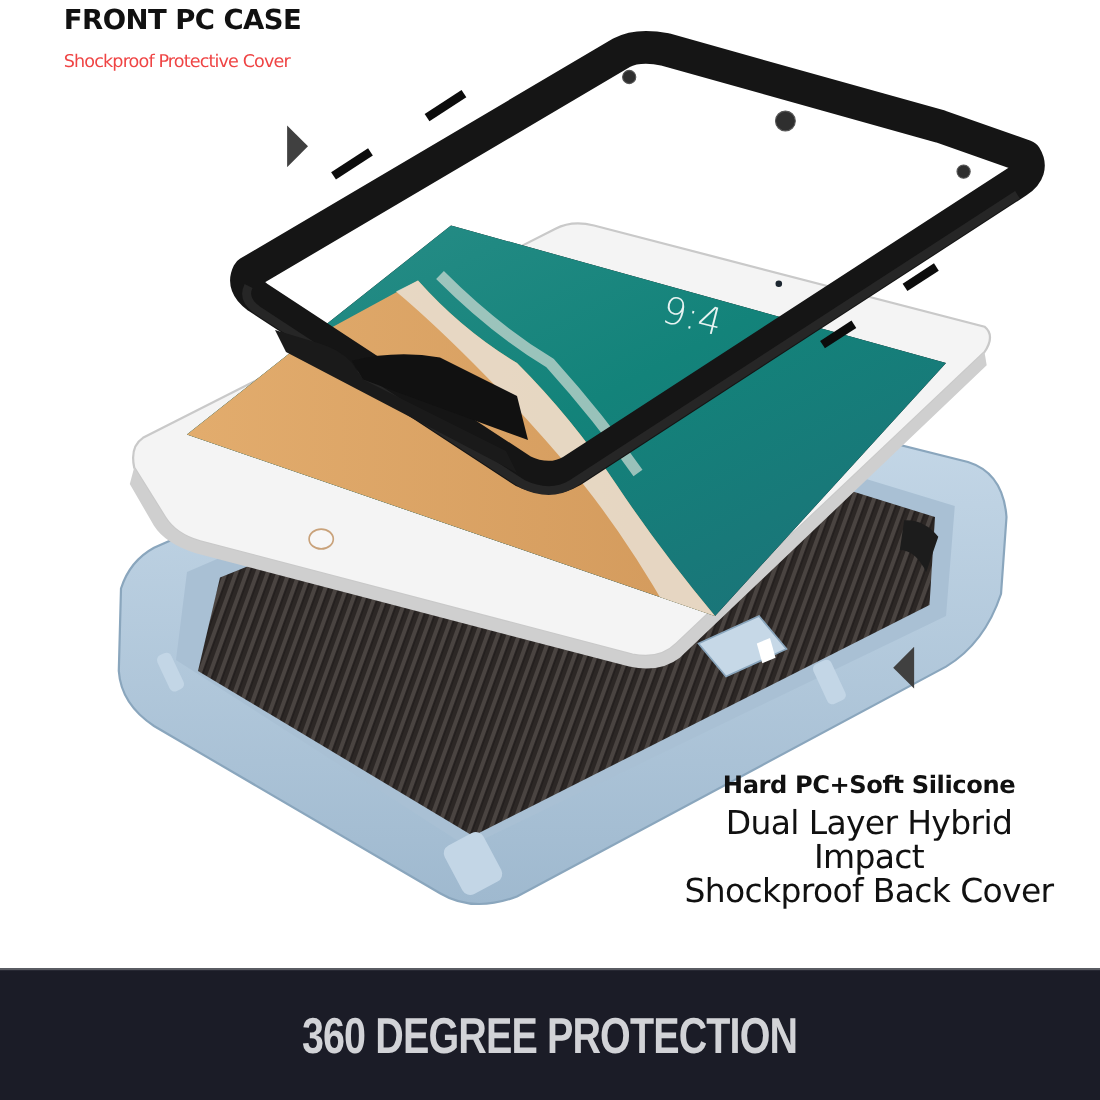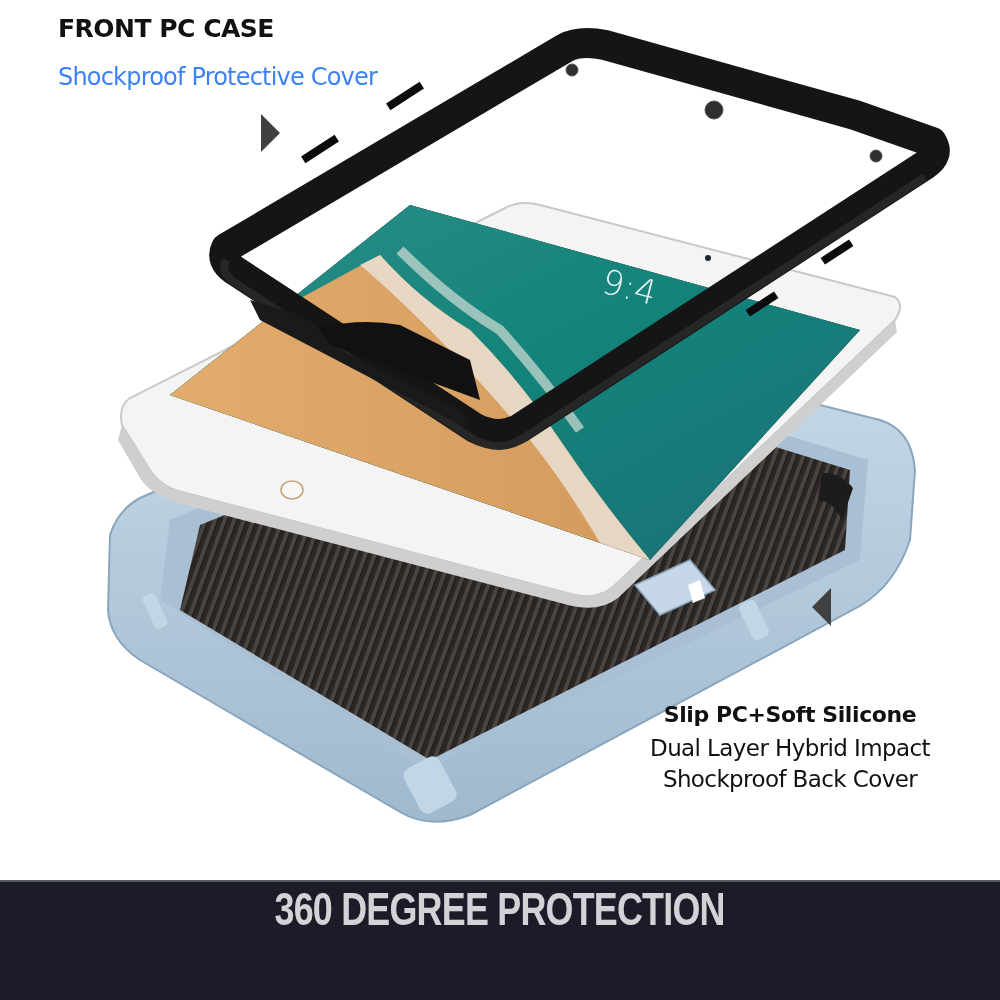--- a/index.html
+++ b/index.html
@@ -2,56 +2,56 @@
 <html><head>
   <meta charset="utf-8">
   <style>
     * { margin: 0; padding: 0; box-sizing: border-box; }
     html, body { width: 1000px; height: 1000px; background: #ffffff; overflow: hidden; }
     body { position: relative; font-family: "DejaVu Sans", "Liberation Sans", sans-serif; color: #111; }
 
     .stage { position: absolute; left: 0; top: 0; width: 1000px; height: 880px; }
     .stage svg { position: absolute; left: 0; top: 0; }
 
-    .label-tl { position: absolute; left: 58px; top: 12px; }
+    .label-tl { position: absolute; left: 58px; top: 1px; }
     .label-tl .title {
       font-family: "DejaVu Sans", sans-serif; font-weight: 700;
       font-size: 25px; letter-spacing: -0.5px; color: #111; line-height: 34px;
     }
     .label-tl .sub {
       font-family: "DejaVu Sans", sans-serif; font-weight: 400;
-      font-size: 24px; letter-spacing: -0.8px; color: #3b82f6; margin-top: 16px; line-height: 30px;
+      font-size: 16px; letter-spacing: -0.8px; color: #ef4444; margin-top: 6px; line-height: 30px;
     }
 
     .label-br { position: absolute; left: 620px; top: 700px; width: 340px; text-align: center; }
     .label-br .title {
       font-family: "DejaVu Sans", sans-serif; font-weight: 700;
       font-size: 22px; letter-spacing: -0.4px; line-height: 29px; color: #111;
     }
     .label-br .sub {
       font-family: "DejaVu Sans", sans-serif; font-weight: 400;
-      font-size: 23px; letter-spacing: -0.6px; line-height: 31px; color: #111; margin-top: 4px;
+      font-size: 30px; letter-spacing: -0.6px; line-height: 31px; color: #111; margin-top: 4px;
     }
 
     .arrow { position: absolute; width: 0; height: 0; }
     .arrow-right {
       left: 261px; top: 114px;
       border-top: 19px solid transparent; border-bottom: 19px solid transparent;
       border-left: 19px solid #404040;
     }
     .arrow-left {
       left: 812px; top: 588px;
       border-top: 19px solid transparent; border-bottom: 19px solid transparent;
       border-right: 19px solid #404040;
     }
 
     .banner {
       position: absolute; left: 0; top: 880px; width: 1000px; height: 120px;
       background: #1b1c27; border-top: 2px solid #5a5c63;
-      display: flex; justify-content: center;
+      display: flex; align-items: center; justify-content: center;
     }
     .banner-text {
       font-family: "Liberation Sans", sans-serif; font-weight: 700;
       font-size: 46px; color: #d2d3d7; letter-spacing: -1px;
       transform: scaleX(0.78); transform-origin: center; white-space: nowrap;
     }
   </style>
 </head>
 <body>
 
@@ -135,20 +135,20 @@
 
 <div class="arrow arrow-right"></div>
 <div class="arrow arrow-left"></div>
 
 <div class="label-tl">
   <div class="title">FRONT PC CASE</div>
   <div class="sub">Shockproof Protective Cover</div>
 </div>
 
 <div class="label-br">
-  <div class="title">Slip PC+Soft Silicone</div>
+  <div class="title">Hard PC+Soft Silicone</div>
   <div class="sub">Dual Layer Hybrid Impact</div>
   <div class="sub" style="margin-top:0">Shockproof Back Cover</div>
 </div>
 
 <div class="banner">
   <div class="banner-text">360 DEGREE PROTECTION</div>
 </div>
 
 </body></html>

